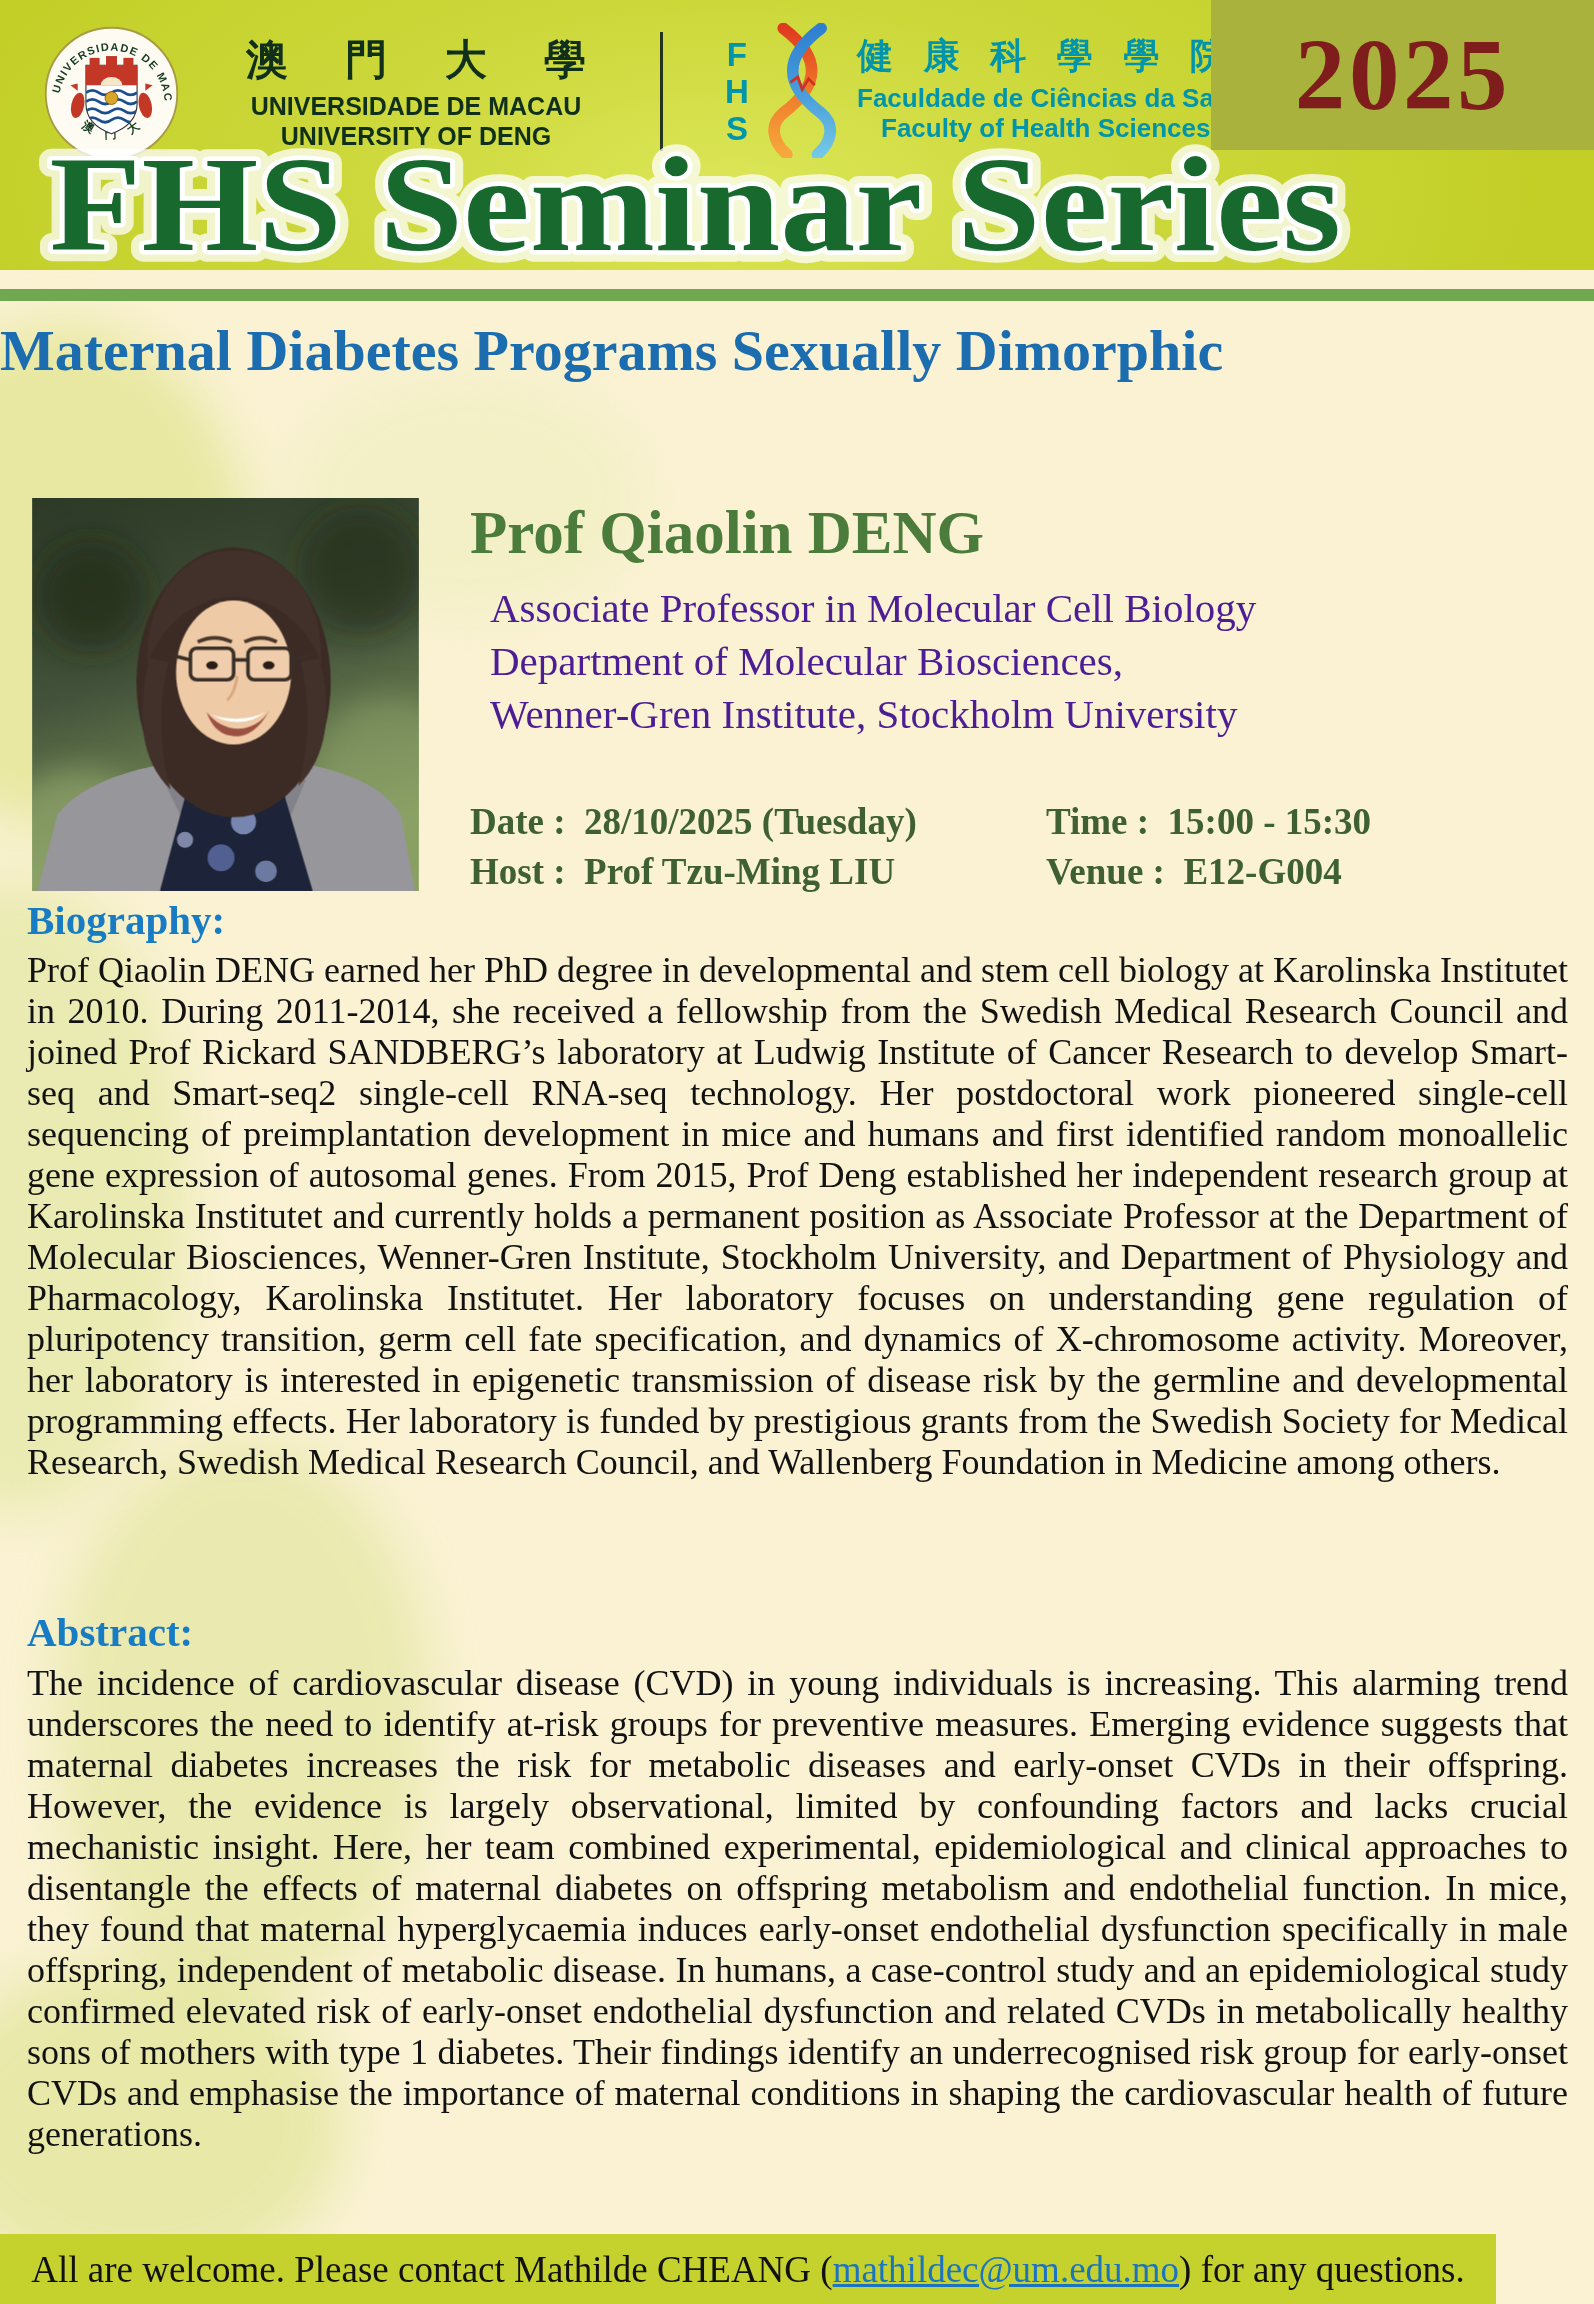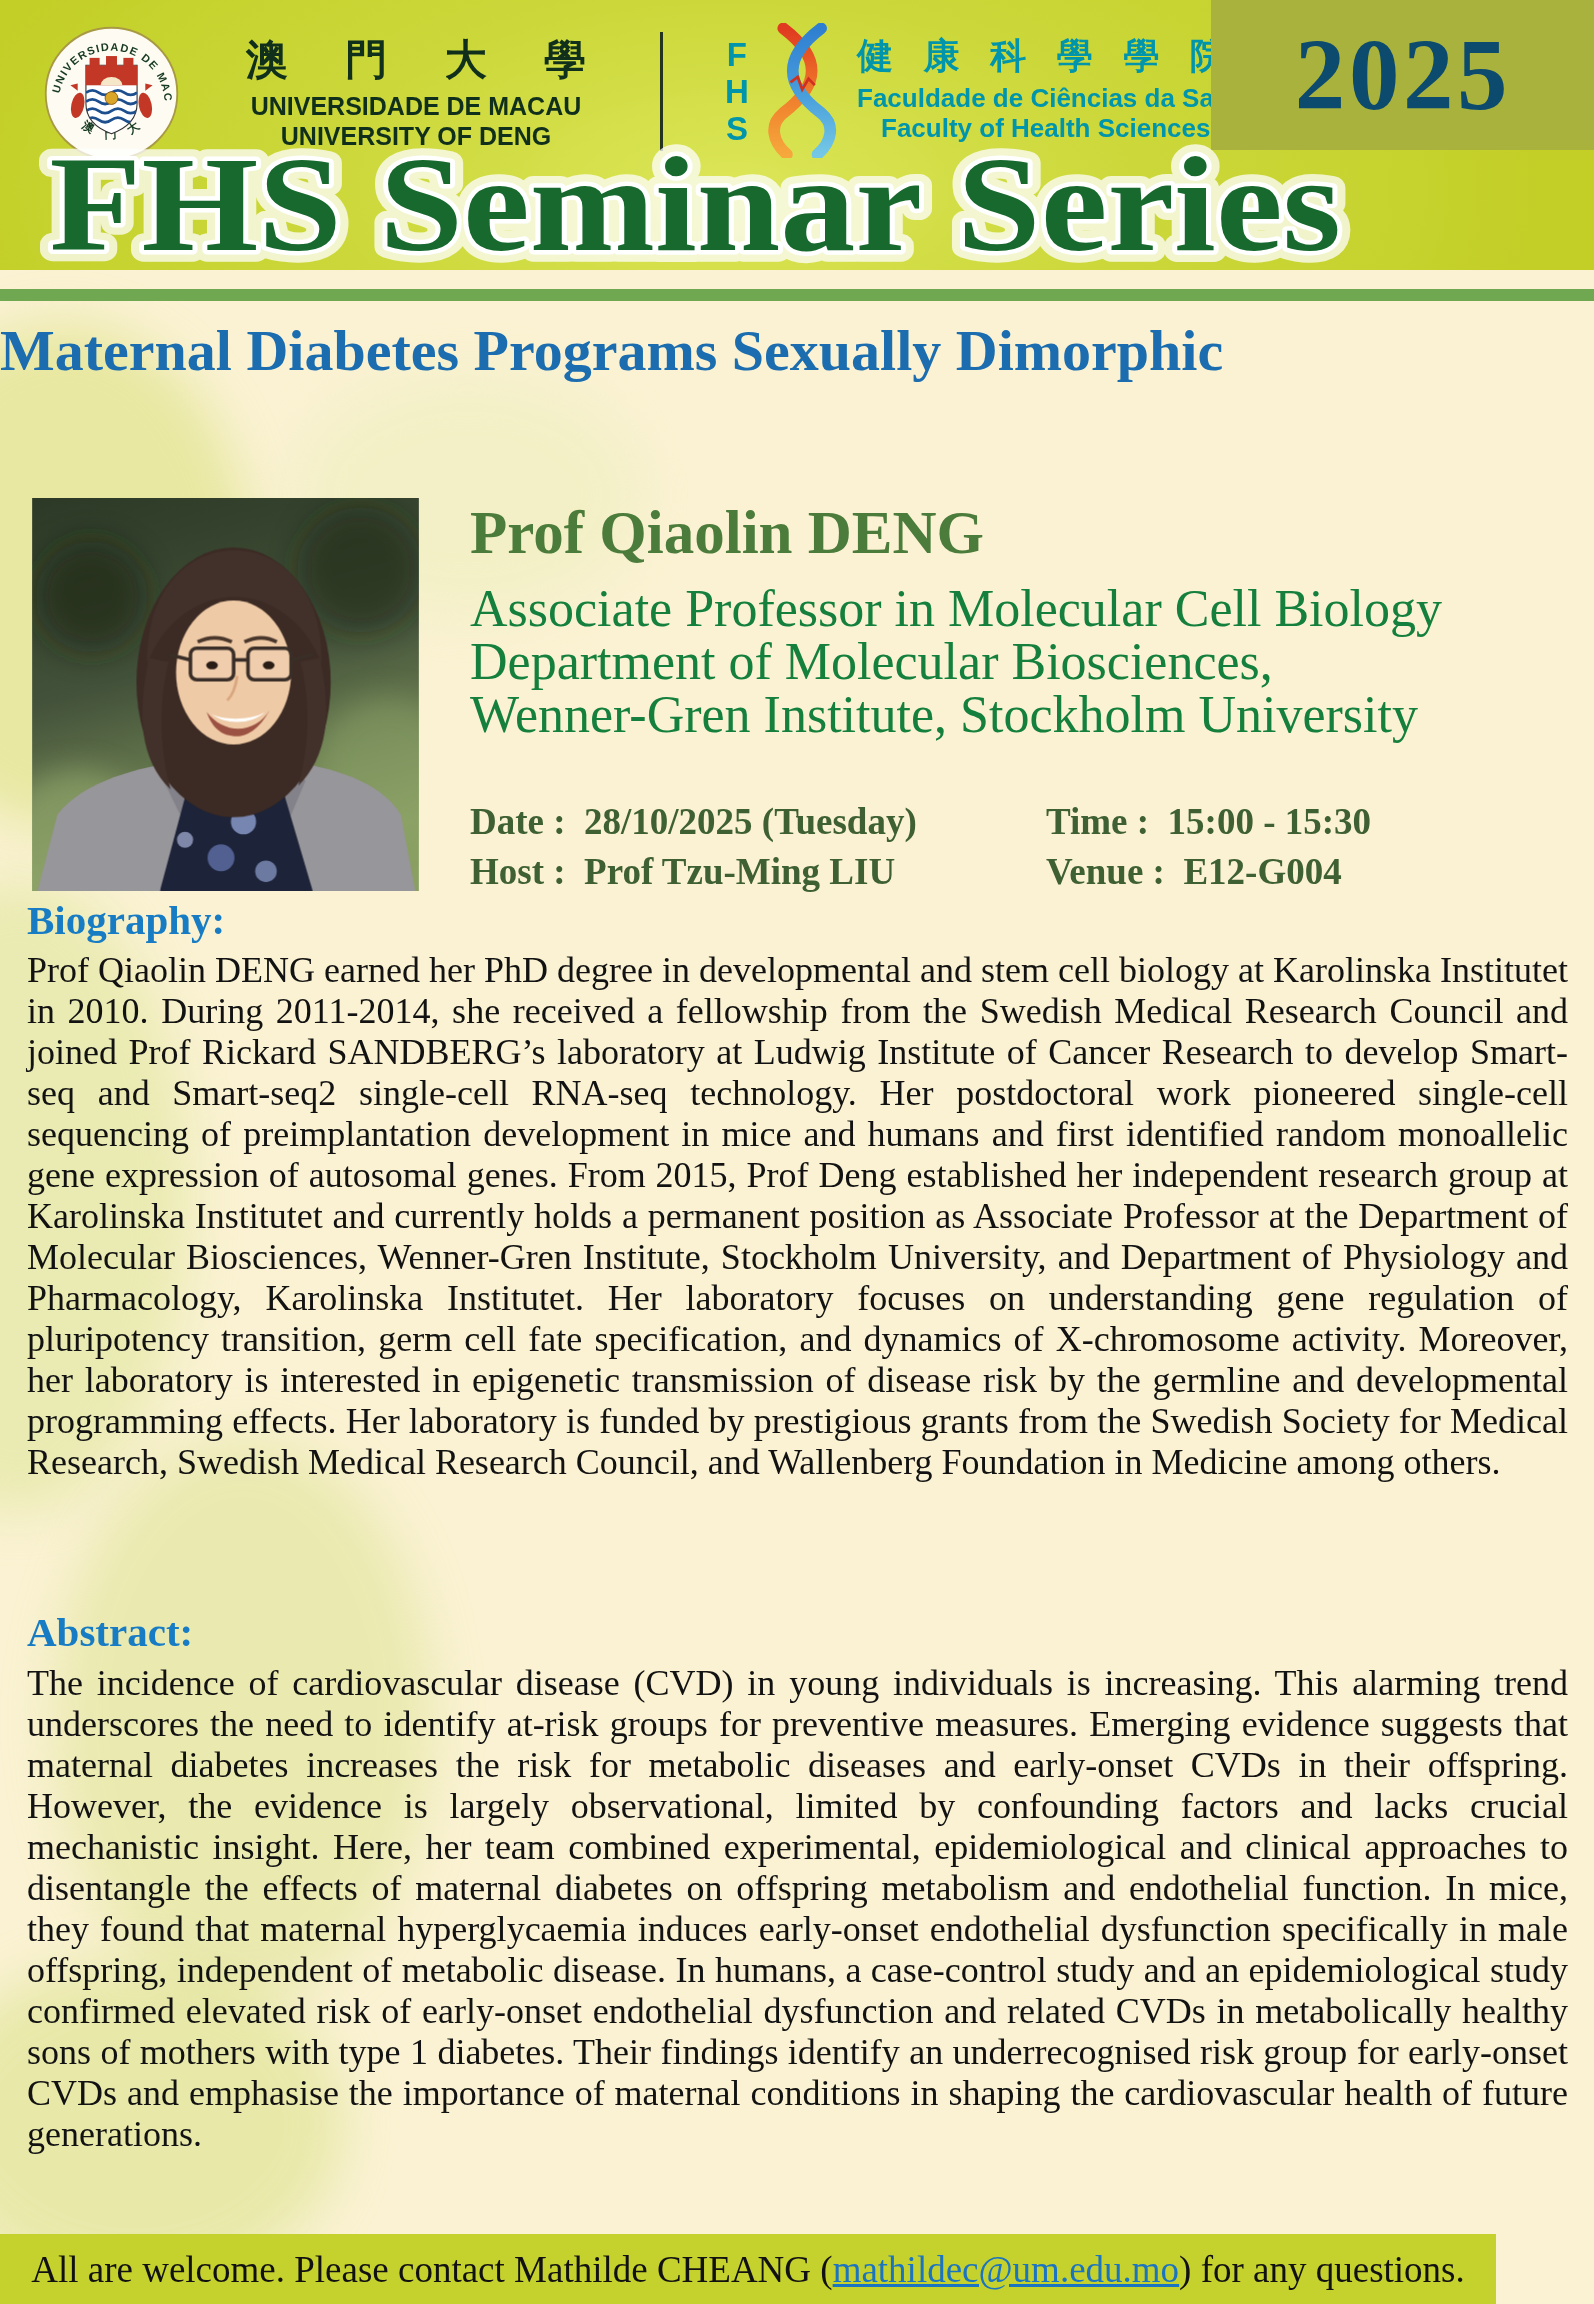--- a/index.html
+++ b/index.html
@@ -25,41 +25,41 @@
   .helix{position:absolute;left:767px;top:23.4px;width:74px;height:135px;}
   .fhs-text{position:absolute;left:857px;top:34px;color:#0095aa;}
   .fhs-zh{font-size:36px;font-weight:bold;letter-spacing:10.8px;line-height:45px;
           font-family:"Liberation Serif","DejaVu Sans",serif;}
   .fhs-pt{font-family:"Liberation Sans",sans-serif;font-weight:bold;font-size:26px;line-height:30px;margin-top:3.6px;}
   .fhs-en{font-family:"Liberation Sans",sans-serif;font-weight:bold;font-size:26px;line-height:30px;margin-left:24px;}
   .year-box{
     position:absolute;right:0;top:0;width:384px;height:150px;background:#a9b23d;
     display:flex;align-items:center;justify-content:center;
   }
-  .year-box span{color:#0c4a6e;font-weight:bold;font-size:101px;letter-spacing:3.6px;}
+  .year-box span{color:#7f1d1d;font-weight:bold;font-size:101px;letter-spacing:3.6px;}
   .series-svg{position:absolute;left:0;top:135px;width:1595px;height:144px;}
   
   .green-rule{position:absolute;left:0;top:289px;width:1595px;height:11.7px;background:#6fa851;z-index:2;}
   
   .blob{position:absolute;border-radius:50%;filter:blur(25px);z-index:0;}
   .blob1{left:-126px;top:324px;width:378px;height:504px;background:rgba(205,217,90,0.40);}
   .blob2{left:-153px;top:882px;width:342px;height:630px;background:rgba(216,226,140,0.45);}
   .blob3{left:54px;top:1440px;width:378px;height:558px;background:rgba(200,214,100,0.30);}
   .blob4{left:-72px;top:1962px;width:414px;height:324px;background:rgba(210,222,120,0.45);}
   .blob5{left:297px;top:378px;width:342px;height:234px;background:rgba(236,238,190,0.55);}
   
   .sem-title{
     position:absolute;left:0;top:317px;width:1595px;z-index:1;
     color:#1b6db0;font-weight:bold;font-size:58px;line-height:68px;
   }
   
   .photo{position:absolute;left:32px;top:498px;width:387px;height:393px;z-index:1;}
   .speaker{position:absolute;left:470px;top:497px;width:1107px;z-index:1;}
   .sp-name{color:#4c7c3b;font-weight:bold;font-size:61px;line-height:72px;}
-  .sp-aff{color:#15803d;font-size:52px;line-height:53px;margin-top:12.6px;}
+  .sp-aff{color:#4c1d95;font-size:41px;line-height:53px;margin-top:12.6px;margin-left:20px;}
   .sp-details{margin-top:56px;color:#3e6033;font-weight:bold;font-size:37px;line-height:50px;}
   .sp-row{display:flex;}
   .sp-cell1{width:576px;}
   .sp-cell2{flex:1;}
   
   .sec-head{position:absolute;left:27px;width:900px;color:#177cc4;font-weight:bold;font-size:41px;z-index:1;}
   .bio-head{top:896px;}
   .abs-head{top:1608px;}
   .sec-body{
     position:absolute;left:27px;width:1541px;color:#121212;font-size:36px;line-height:41px;

